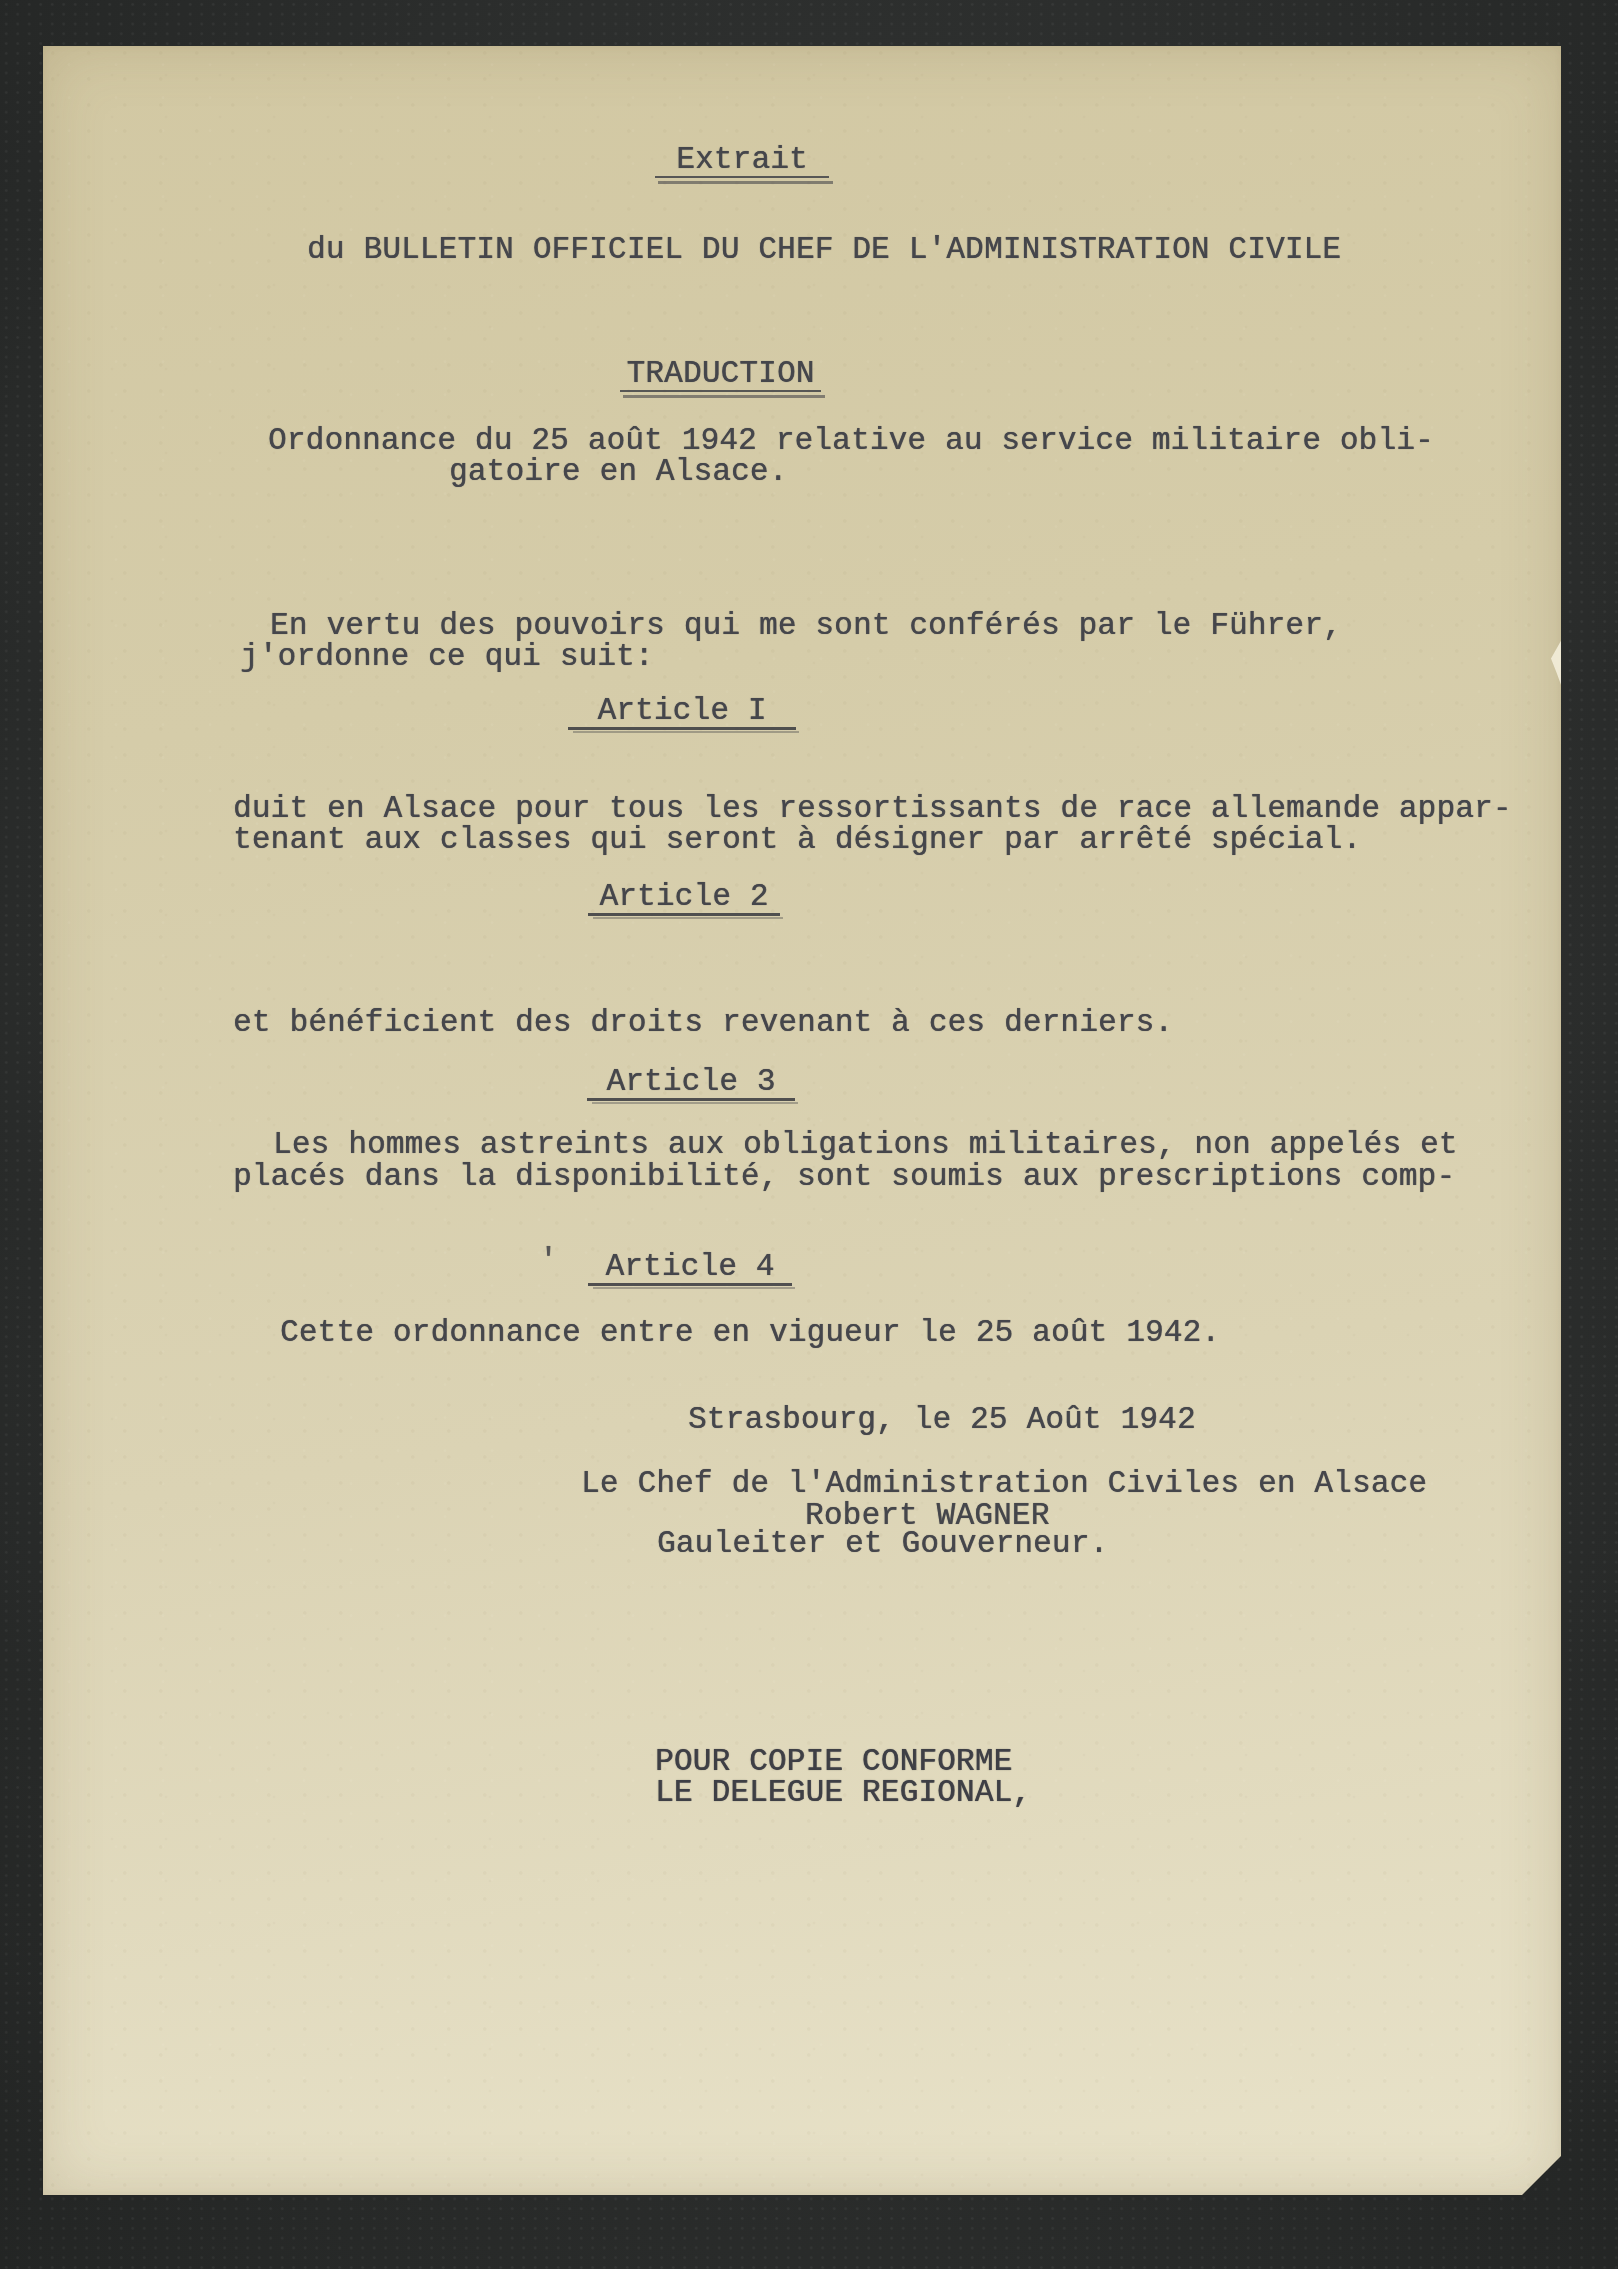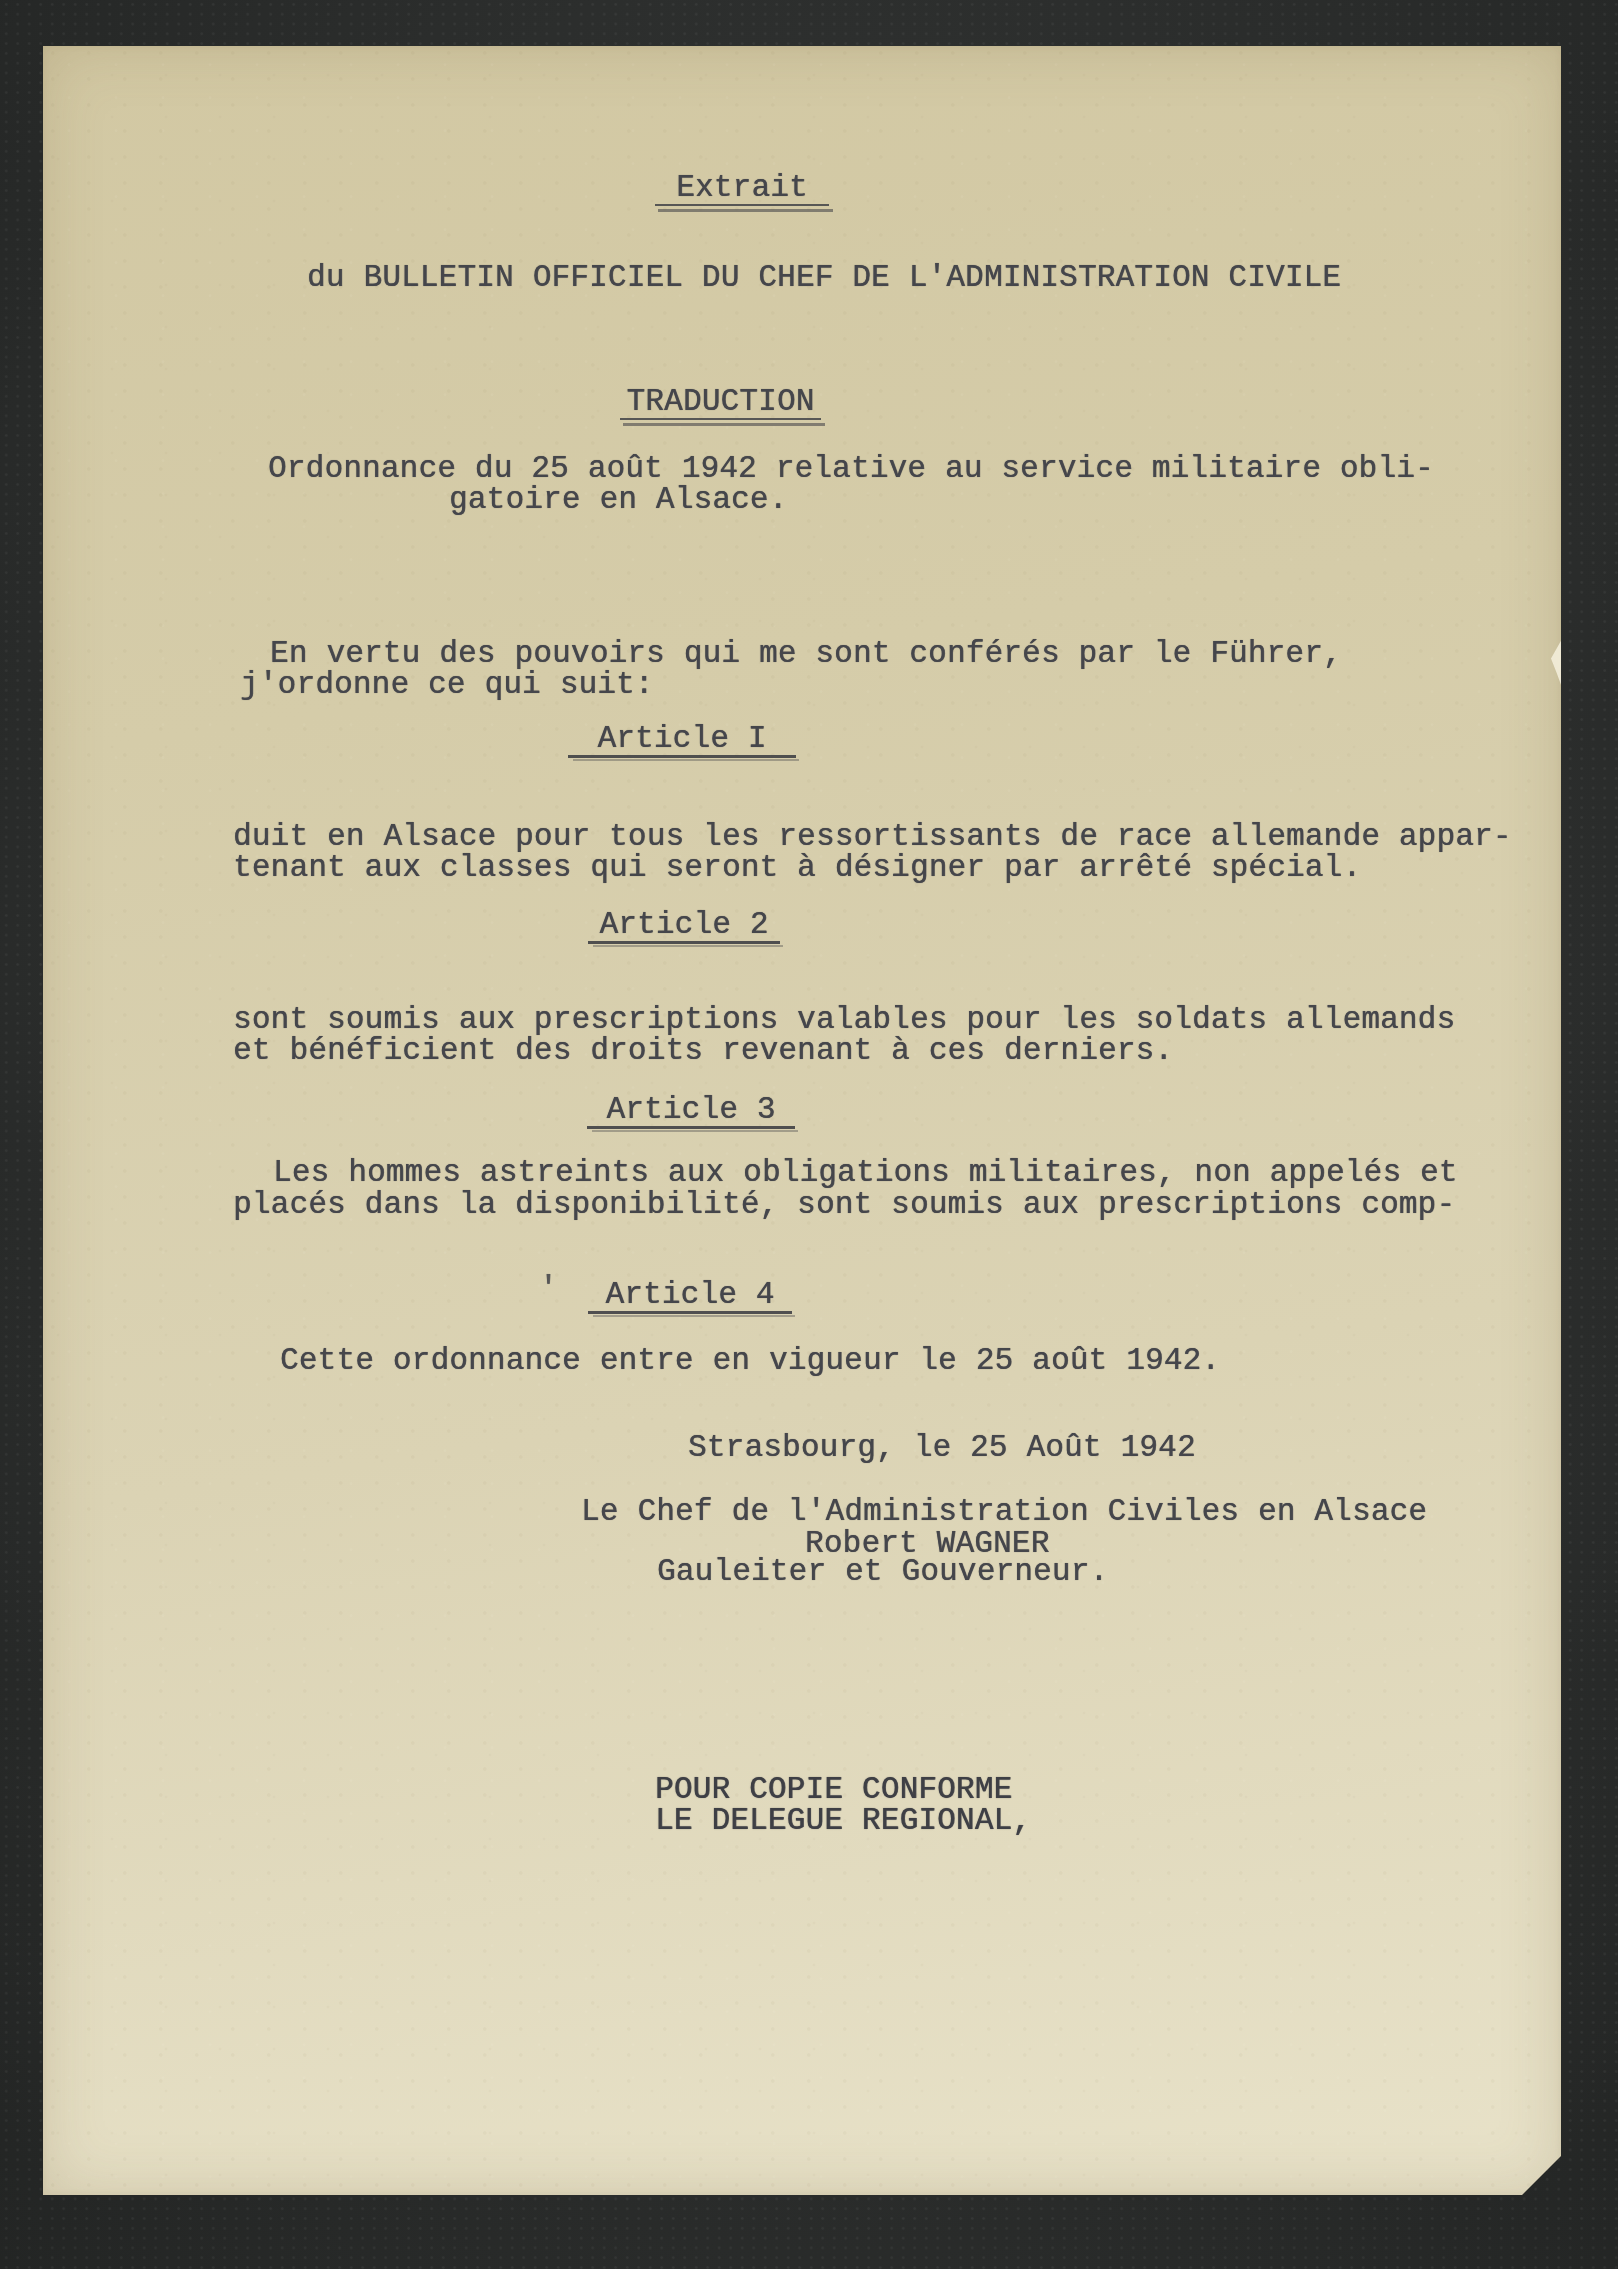--- a/index.html
+++ b/index.html
@@ -42,21 +42,20 @@
   }
 
   .tw {
     position: absolute;
     font-size: 31px;
     line-height: 31px;
     letter-spacing: 0.2px;
     white-space: pre;
     color: #45464b;
     text-shadow: 0.5px 0 0 rgba(69,70,75,0.75), 0 0 1.1px rgba(69,70,75,0.55);
-    margin-top: 28px;
   }
   .faded { opacity: 0.88; }
   .stamp {
     color: #3e3f45;
     text-shadow: 0.7px 0 0 rgba(62,63,69,0.8), 0 0 1.2px rgba(62,63,69,0.6);
   }
 
   .heading {
     text-align: center;
     padding-bottom: 0.9px;
@@ -114,21 +113,20 @@
   <div class="tw" style="left:406px; top:410px;">gatoire en Alsace.</div>
 
   <div class="tw" style="left:227px; top:564px;">En vertu des pouvoirs qui me sont conférés par le Führer,</div>
   <div class="tw" style="left:197px; top:595px;">j'ordonne ce qui suit:</div>
 
   <div class="tw heading ul-single" style="left:525px; top:649px; width:228px;">Article I</div>
   <div class="tw" style="left:190px; top:747px;">duit en Alsace pour tous les ressortissants de race allemande appar-</div>
   <div class="tw" style="left:190px; top:778px;">tenant aux classes qui seront à désigner par arrêté spécial.</div>
 
   <div class="tw heading ul-single" style="left:545px; top:835px; width:192px;">Article 2</div>
-  <div class="tw" style="left:190px; top:930px;">sont soumis aux prescriptions valables pour les soldats allemands</div>
   <div class="tw" style="left:190px; top:961px;">et bénéficient des droits revenant à ces derniers.</div>
 
   <div class="tw heading ul-single" style="left:544px; top:1020px; width:208px;">Article 3</div>
   <div class="tw" style="left:230px; top:1083px;">Les hommes astreints aux obligations militaires, non appelés et</div>
   <div class="tw" style="left:190px; top:1115px;">placés dans la disponibilité, sont soumis aux prescriptions comp-</div>
 
   <div class="tw faded" style="left:496px; top:1199px;">'</div>
   <div class="tw heading ul-single" style="left:545px; top:1205px; width:204px;">Article 4</div>
   <div class="tw" style="left:237px; top:1271px;">Cette ordonnance entre en vigueur le 25 août 1942.</div>
 

